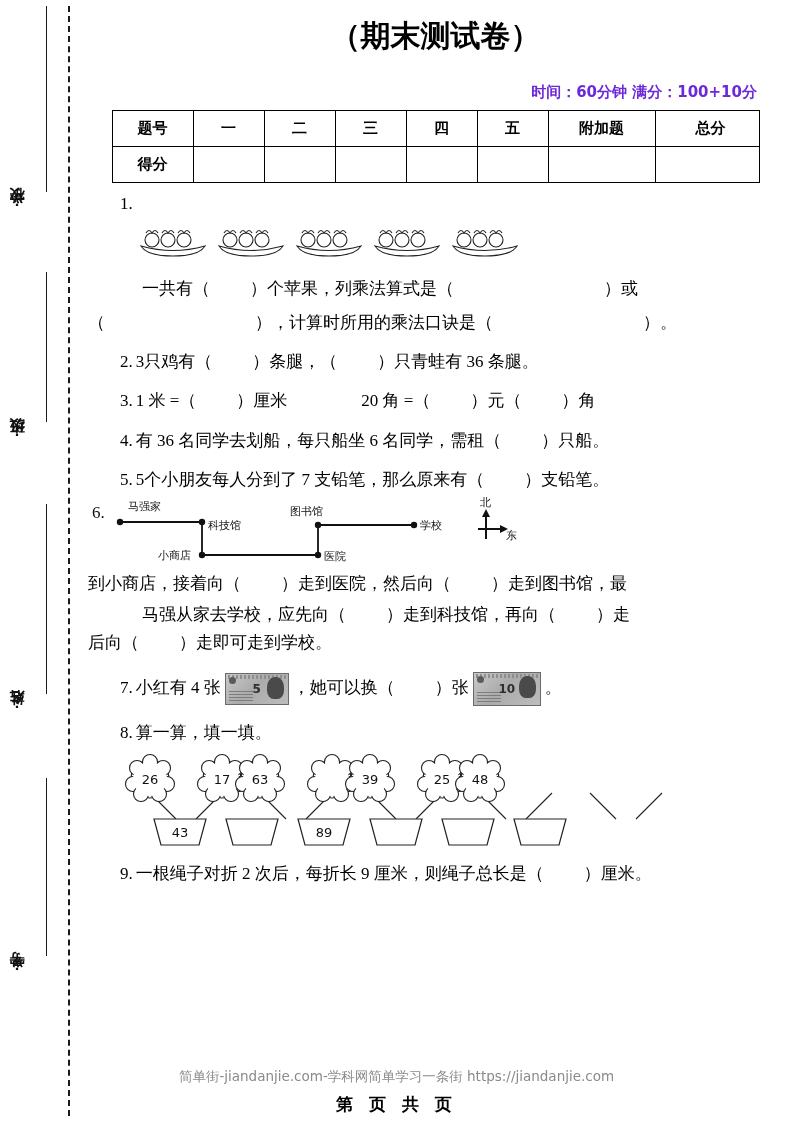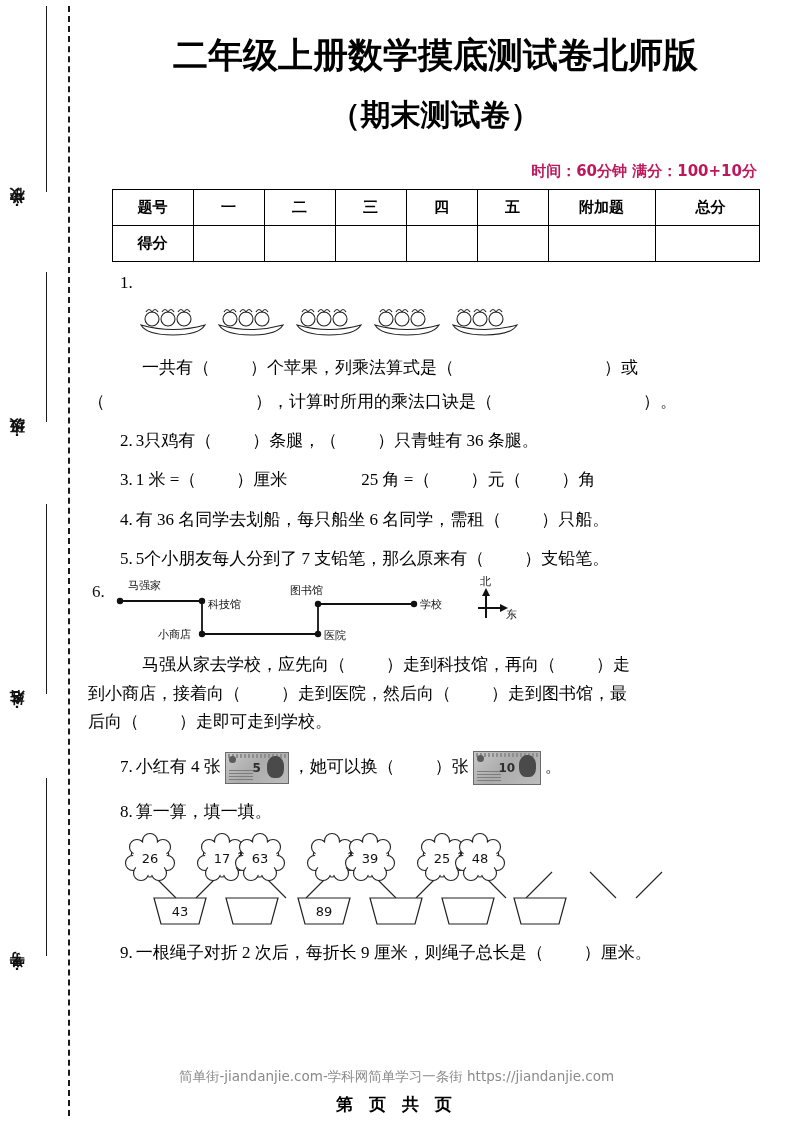--- a/index.html
+++ b/index.html
@@ -75,21 +75,21 @@
     color: #000;
   }
 
   .meta-line {
     text-align: right;
     font-size: 15px;
     margin-top: 26px;
     padding-right: 36px;
     font-family: "DejaVu Sans", sans-serif;
     font-weight: 600;
-    color: #be185d;
+    color: #6d28d9;
   }
 
   
   .score-table {
     margin: 8px auto 0 auto;
     border-collapse: collapse;
     width: 648px;
     table-layout: fixed;
   }
   .score-table td {
@@ -247,21 +247,20 @@
 
   <div class="rail-line" style="top:504px;height:190px;"></div>
   <div class="side-label" style="top:700px;">姓名：</div>
 
   <div class="rail-line" style="top:778px;height:178px;"></div>
   <div class="side-label" style="top:962px;">学号：</div>
 </div>
 
 <div class="sheet">
 
-  <div class="title-main">二年级上册数学摸底测试卷北师版</div>
   <div class="title-sub">（期末测试卷）</div>
   <div class="meta-line">时间：60分钟  满分：100+10分</div>
 
   <table class="score-table">
     <tbody>
         <tr>
       <td class="hdr-first">题号</td>
       <td>一</td>
       <td>二</td>
       <td>三</td>
@@ -350,21 +349,21 @@
   </div>
   <div class="q q-cont" style="margin-top:7px;">
     <span>（</span><span class="blank-lg"></span><span>），计算时所用的乘法口诀是（</span><span class="blank-lg"></span><span>）。</span>
   </div>
 
   <div class="q">
     <span class="num">2.</span><span>3只鸡有（</span><span class="blank-sm"></span><span>）条腿，（</span><span class="blank-sm"></span><span>）只青蛙有 36 条腿。</span>
   </div>
 
   <div class="q">
-    <span class="num">3.</span><span>1 米 =（</span><span class="blank-sm"></span><span>）厘米</span><span style="display:inline-block;width:74px;"></span><span>25 角 =（</span><span class="blank-sm"></span><span>）元（</span><span class="blank-sm"></span><span>）角</span>
+    <span class="num">3.</span><span>1 米 =（</span><span class="blank-sm"></span><span>）厘米</span><span style="display:inline-block;width:74px;"></span><span>20 角 =（</span><span class="blank-sm"></span><span>）元（</span><span class="blank-sm"></span><span>）角</span>
   </div>
 
   <div class="q">
     <span class="num">4.</span><span>有 36 名同学去划船，每只船坐 6 名同学，需租（</span><span class="blank-sm"></span><span>）只船。</span>
   </div>
 
   <div class="q">
     <span class="num">5.</span><span>5个小朋友每人分到了 7 支铅笔，那么原来有（</span><span class="blank-sm"></span><span>）支铅笔。</span>
   </div>
 
@@ -399,25 +398,25 @@
         <path d="M380 18 L380 42"></path>
         <path d="M372 32 L396 32"></path>
       </g>
       <polygon points="380,12 376,20 384,20" fill="#111"></polygon>
       <polygon points="402,32 394,28 394,36" fill="#111"></polygon>
       <text x="374" y="9" fill="#111" font-family="DejaVu Sans, sans-serif" font-size="11">北</text>
       <text x="400" y="42" fill="#111" font-family="DejaVu Sans, sans-serif" font-size="11">东</text>
     </svg>
   </div>
 
+  <div class="q q-cont" style="margin-top:2px;">
+    <span>到小商店，接着向（</span><span class="blank-sm"></span><span>）走到医院，然后向（</span><span class="blank-sm"></span><span>）走到图书馆，最</span>
+  </div>
   <div class="q" style="padding-left:64px;margin-top:4px;">
     <span>马强从家去学校，应先向（</span><span class="blank-sm"></span><span>）走到科技馆，再向（</span><span class="blank-sm"></span><span>）走</span>
-  </div>
-  <div class="q q-cont" style="margin-top:2px;">
-    <span>到小商店，接着向（</span><span class="blank-sm"></span><span>）走到医院，然后向（</span><span class="blank-sm"></span><span>）走到图书馆，最</span>
   </div>
   <div class="q q-cont" style="margin-top:2px;">
     <span>后向（</span><span class="blank-sm"></span><span>）走即可走到学校。</span>
   </div>
 
   <div class="q" style="margin-top:14px;">
     <span class="num">7.</span><span>小红有 4 张</span><span class="note" style="width:62px;height:30px;margin:0 4px;">
       <span class="band"></span>
       <span class="seal"></span>
       <span class="lines"></span>

